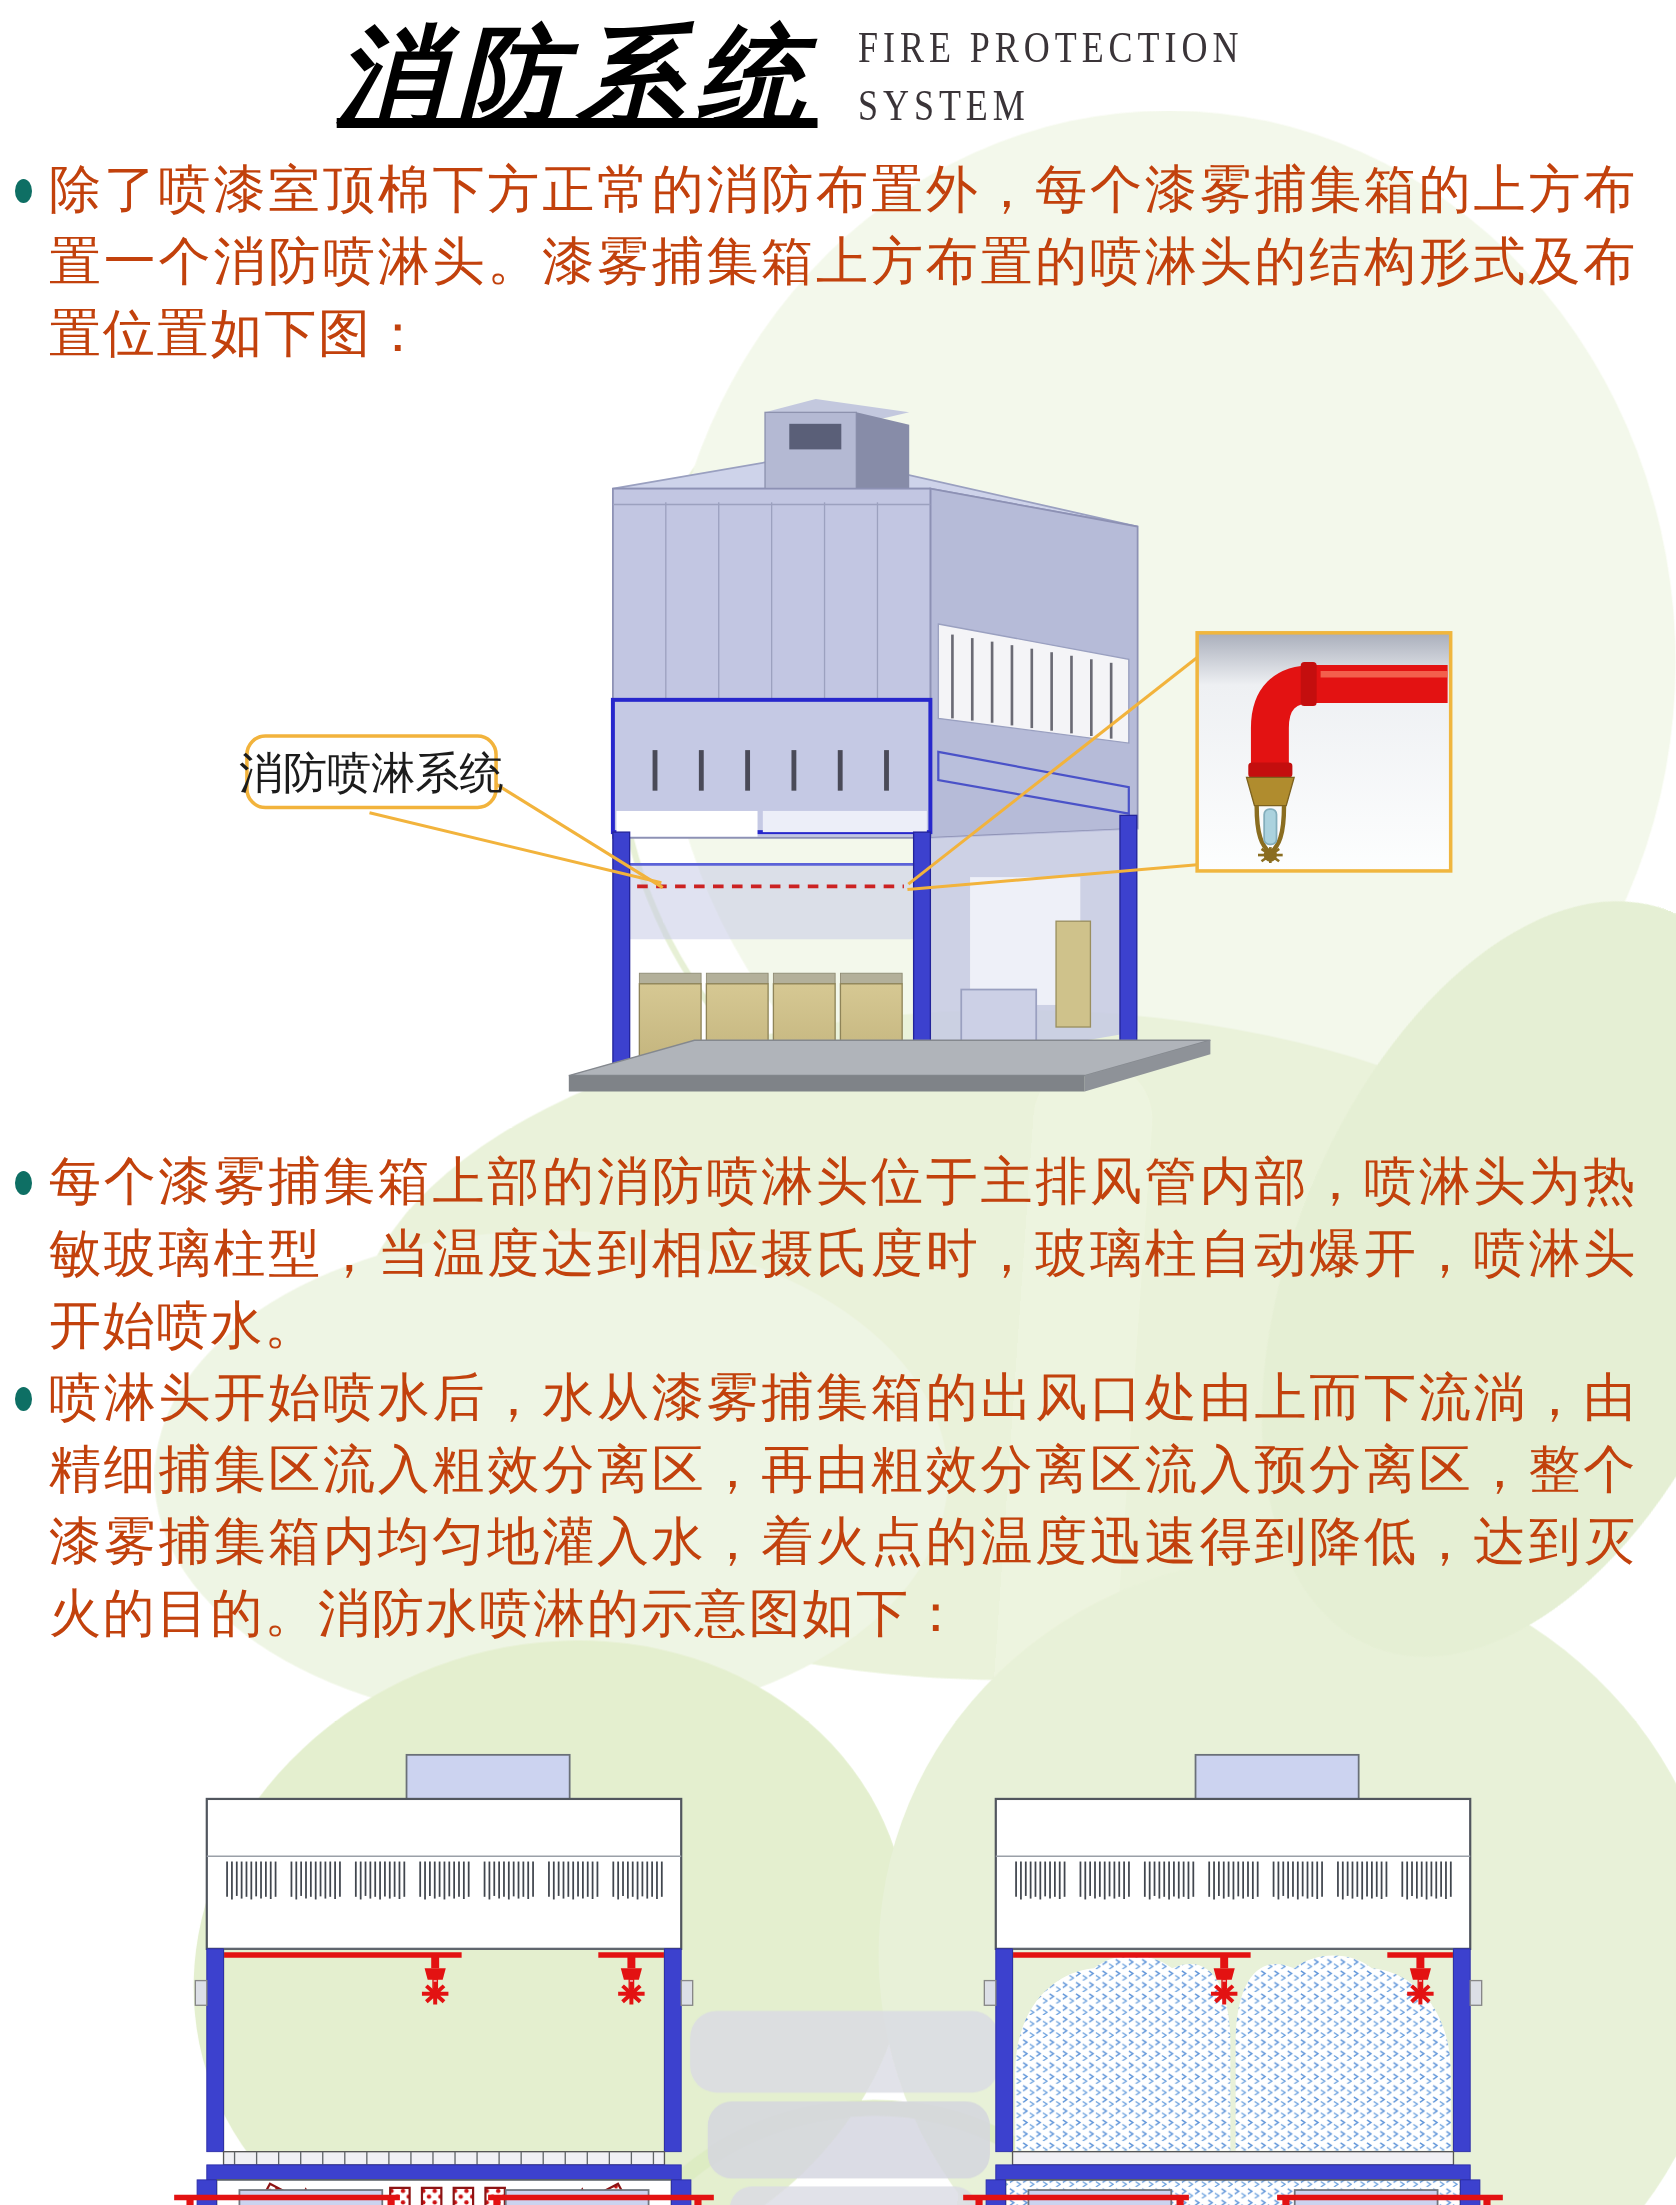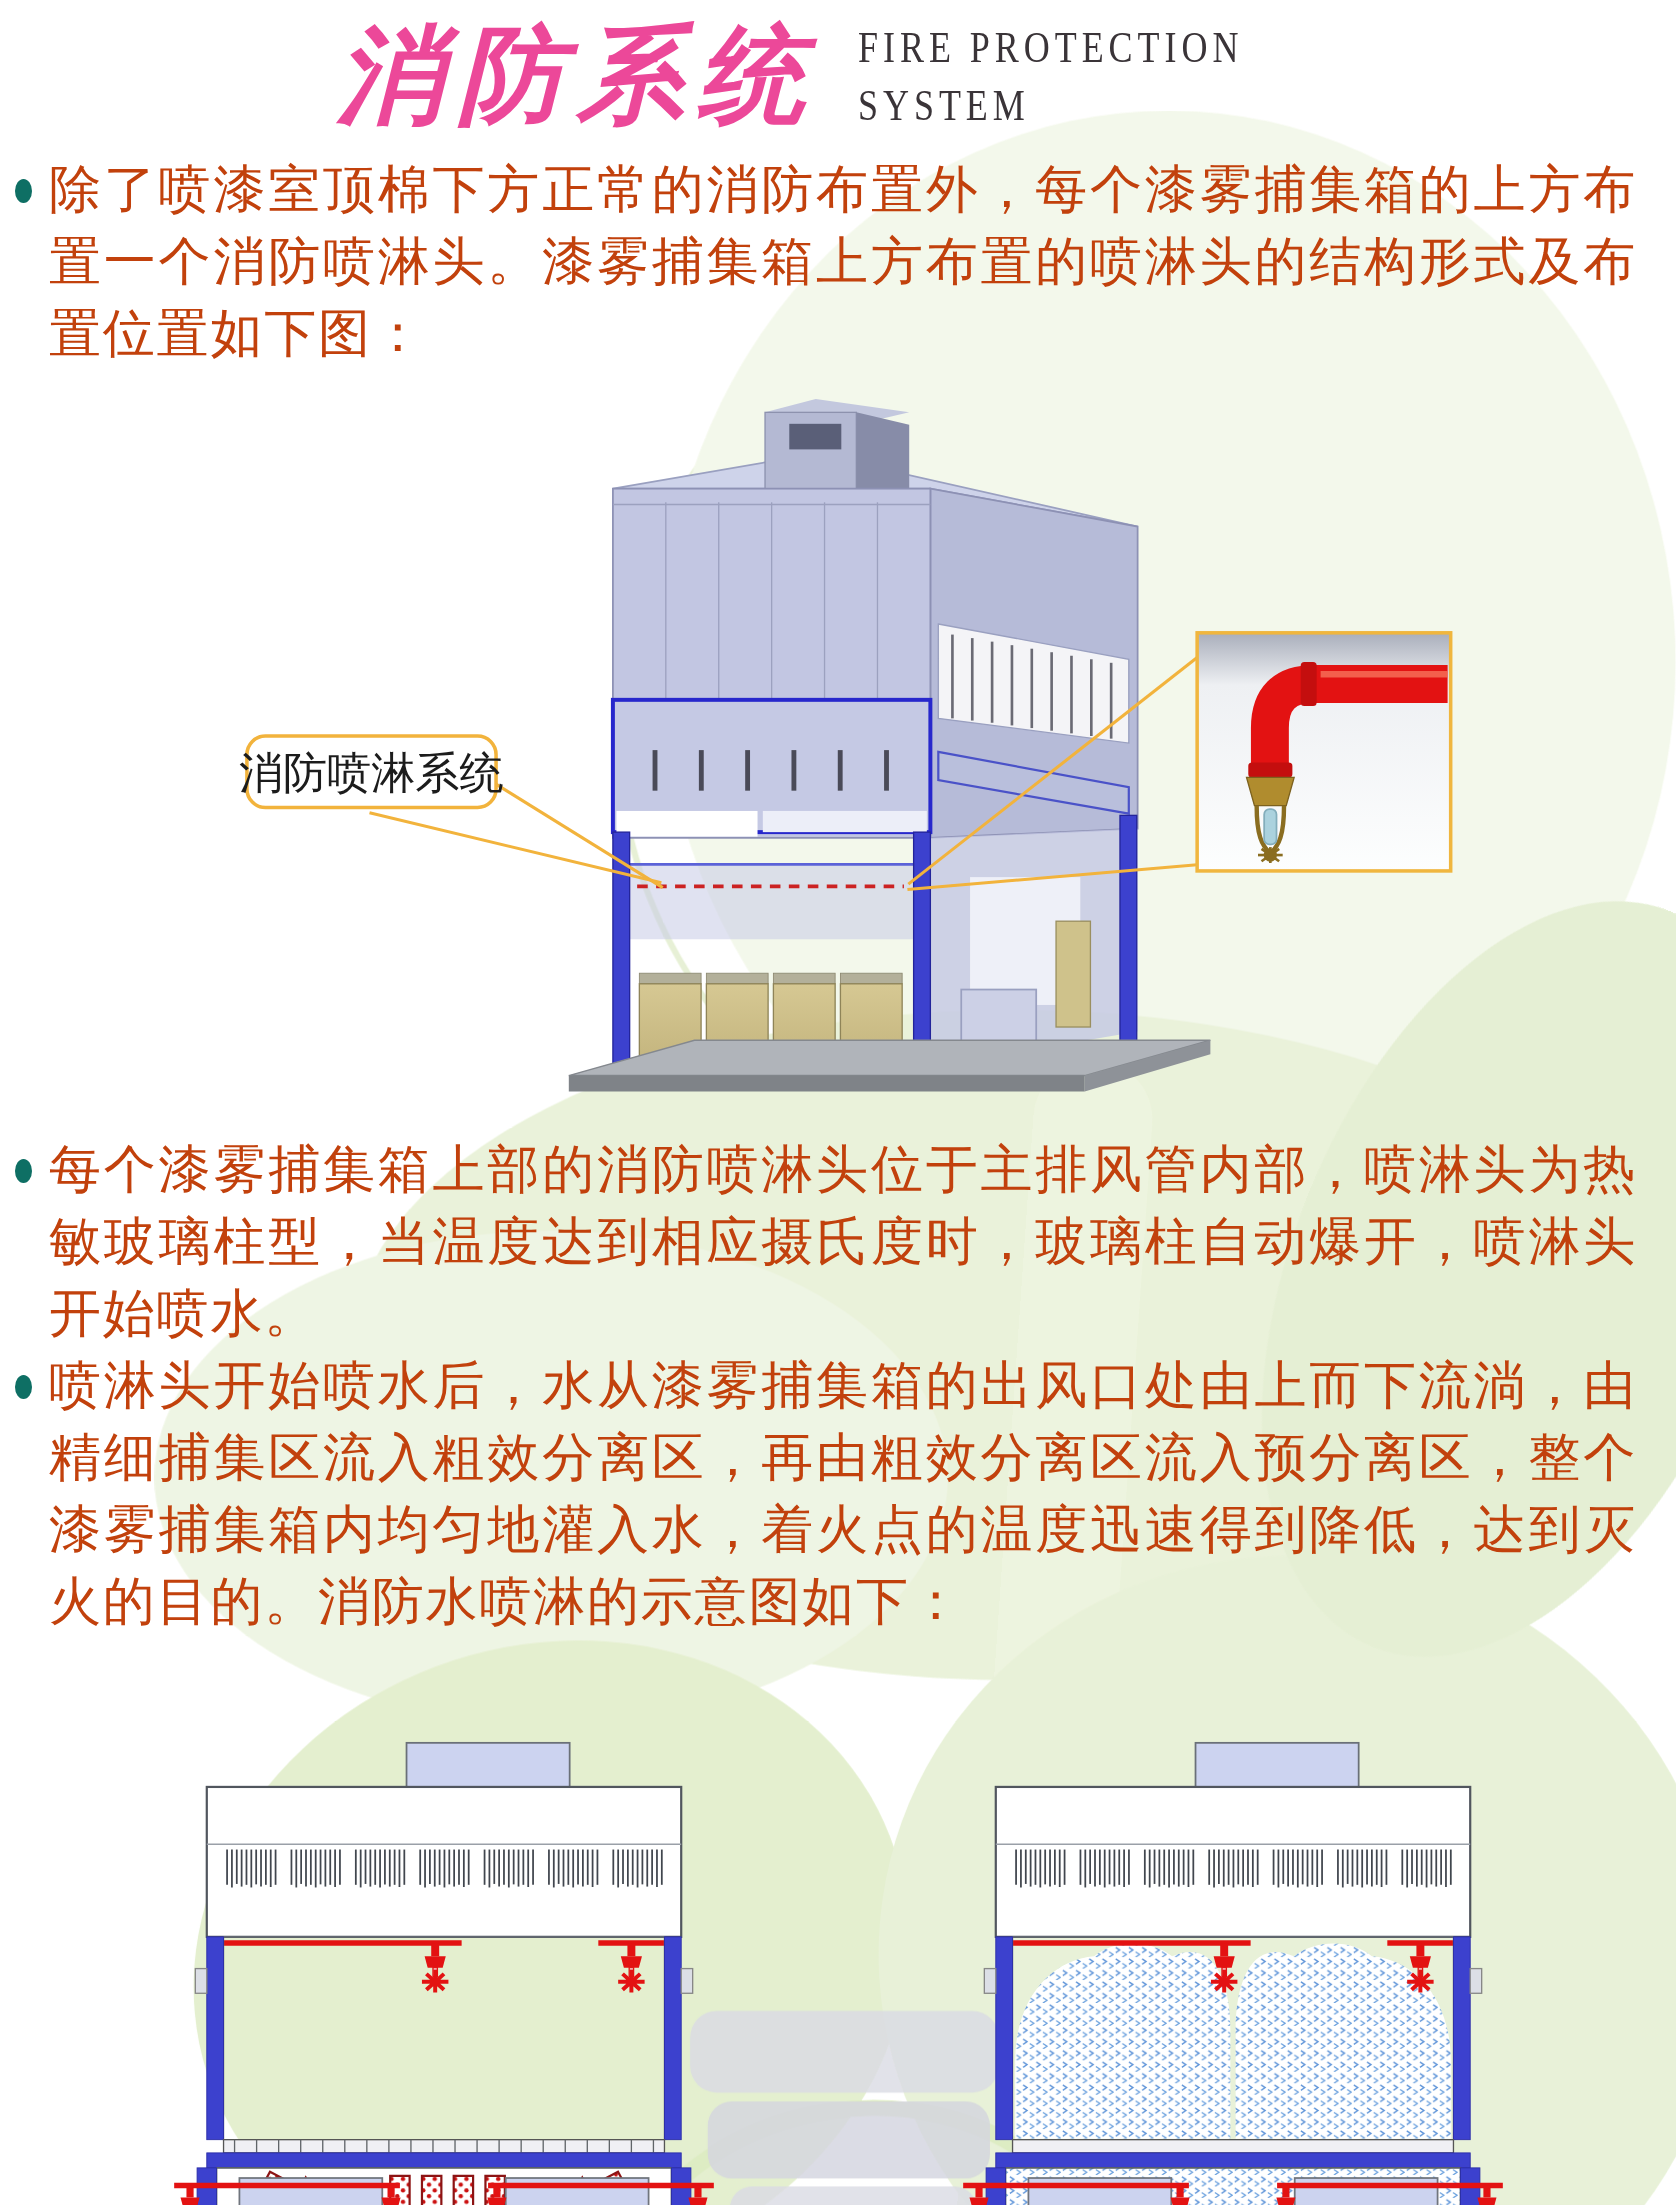--- a/index.html
+++ b/index.html
@@ -5,30 +5,30 @@
   html,body{margin:0;padding:0;}
   body{
     width:1676px;height:3204px;position:relative;background:#ffffff;
     font-family:"Liberation Serif","DejaVu Serif",serif;overflow:hidden;
   }
   .wm{position:absolute;left:0;top:0;width:1676px;height:3204px;z-index:0;}
   .content{position:relative;z-index:1;}
 
   
   .title-row{display:flex;justify-content:center;align-items:center;gap:40px;padding-top:3.5px;height:146px;}
-  .title-zh{font-size:107px;line-height:1;font-weight:bold;font-style:italic;color:#ec4899;letter-spacing:13.2px;}
+  .title-zh{font-size:107px;line-height:1;font-weight:bold;font-style:italic;color:#000000;letter-spacing:13.2px;text-decoration:underline;}
   .title-en{display:inline-block;transform:scaleX(.8);transform-origin:left center;
     font-size:45px;line-height:1.28;color:#3a3438;letter-spacing:6.2px;font-weight:500;white-space:nowrap;}
 
   
   .para{position:relative;margin:0 39px 0 49px;font-size:52px;line-height:72px;
     color:#c2410c;text-align:justify;letter-spacing:1.8px;}
   .para .bullet{position:absolute;left:-34px;top:25.6px;width:17px;height:24px;border-radius:50%;background:#0e6f64;}
   .para-1{margin-top:4.4px;}
-  .para-2{margin-top:32px;}
+  .para-2{margin-top:44px;}
 
   .illu{position:relative;width:1326px;height:732px;}
   .illu svg{display:block;}
 
   .diagrams{display:flex;justify-content:center;align-items:flex-start;gap:207px;margin-top:79px;height:789px;}
   .figure{display:flex;flex-direction:column;align-items:center;}
   .figure svg{display:block;width:582px;height:706px;}
 </style>
 </head>
 <body>

